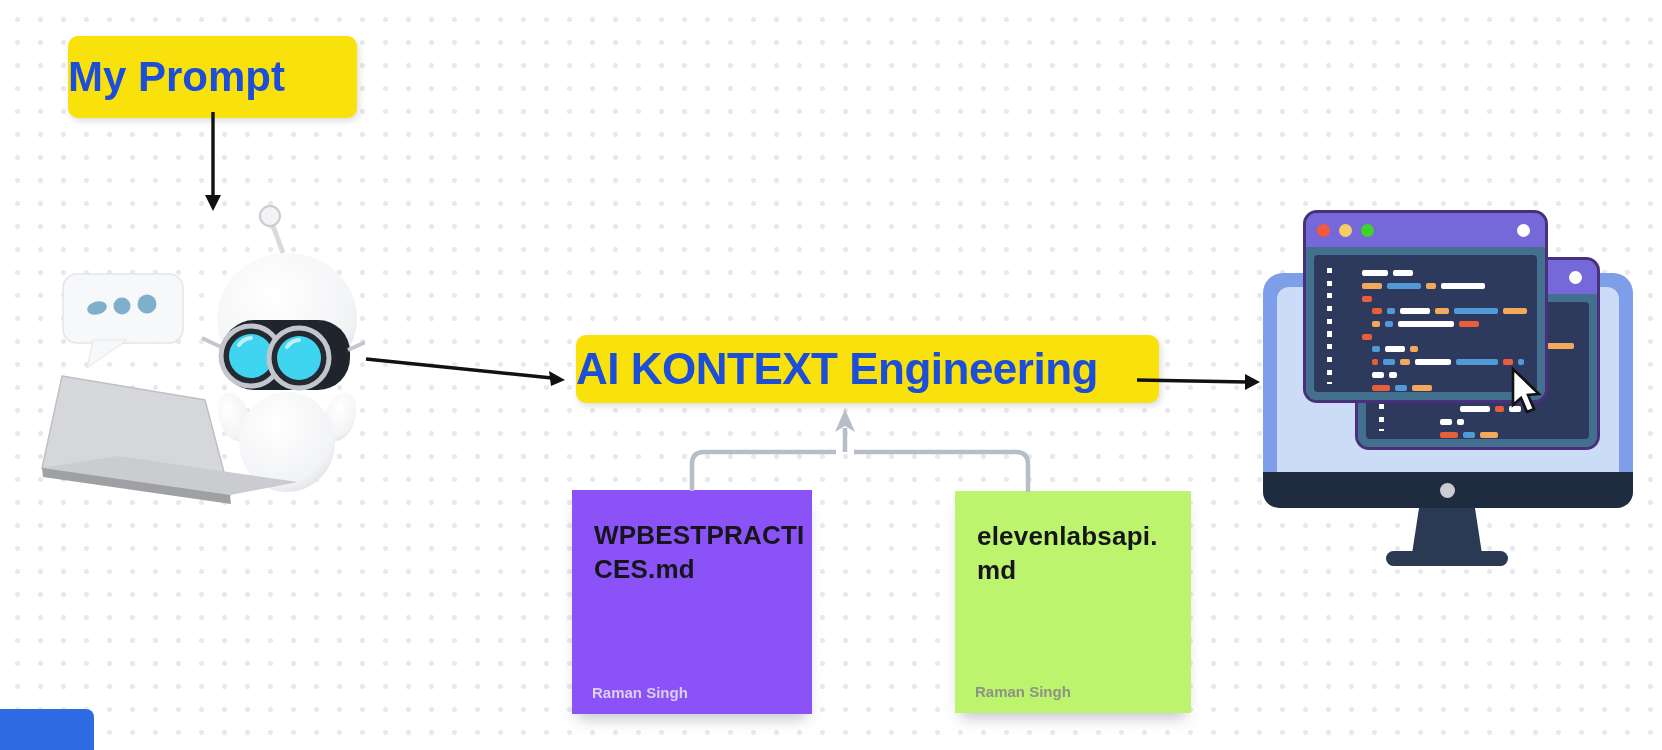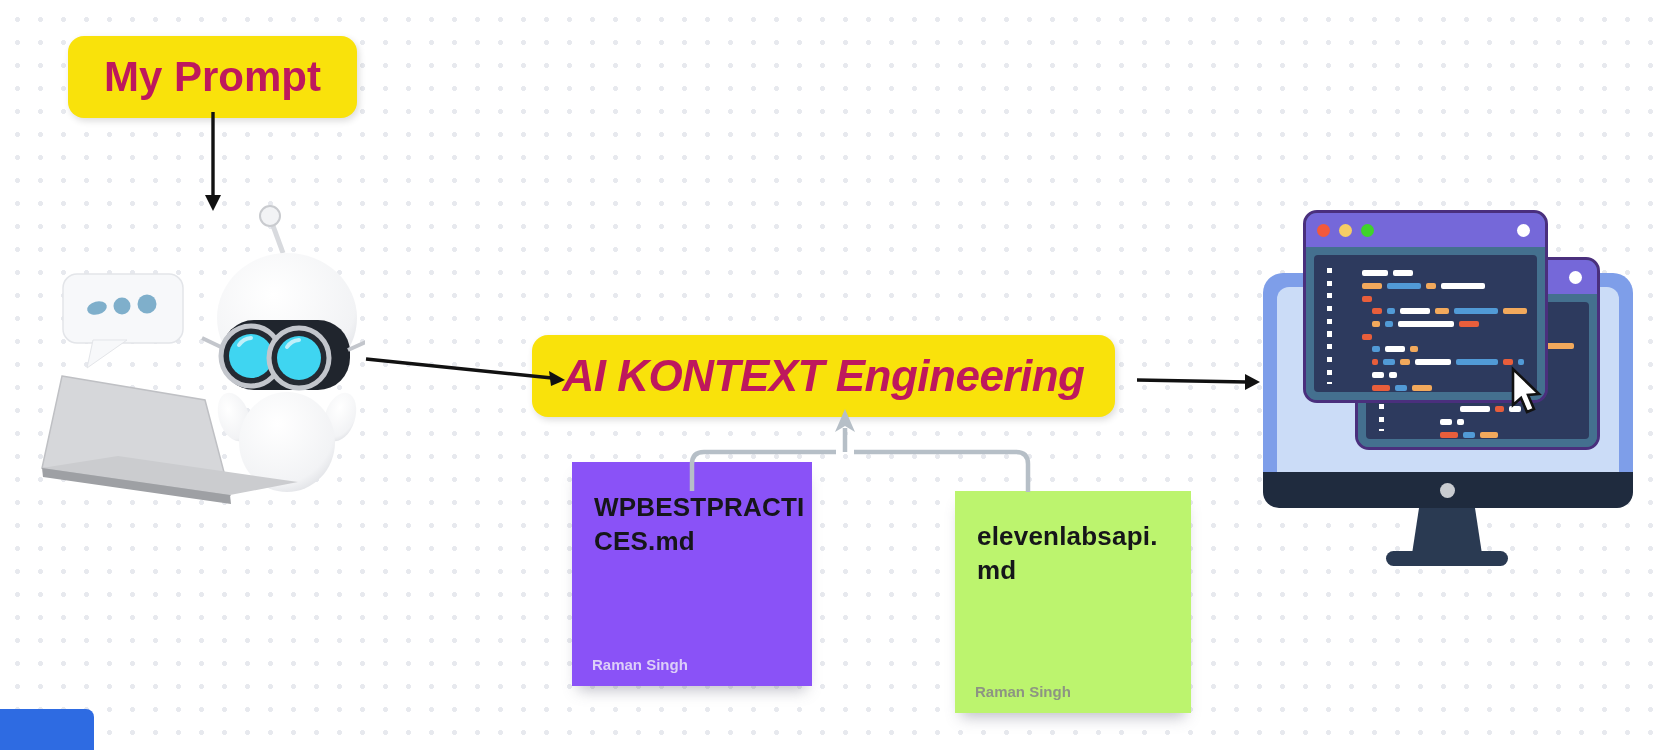--- a/index.html
+++ b/index.html
@@ -7,32 +7,32 @@
     width:1662px;height:750px;position:relative;overflow:hidden;
     font-family:"Liberation Sans","DejaVu Sans",sans-serif;
     background-color:#ffffff;
     background-image:radial-gradient(circle,#e7e9ee 2.2px,transparent 2.8px);
     background-size:23px 23px;
     background-position:6px 8px;
   }
   .abs{position:absolute;}
   
   .pill{
-    position:absolute;display:flex;align-items:center;justify-content:center;
-    border-radius:16px;color:#be185d;font-weight:bold;white-space:nowrap;
+    position:absolute;display:flex;align-items:center;justify-content:flex-start;
+    border-radius:10px;color:#1d4ed8;font-weight:bold;white-space:nowrap;
     box-shadow:2px 3px 7px rgba(0,0,0,.14);z-index:20;
   }
   #pill-prompt{left:68px;top:36px;width:289px;height:82px;font-size:42px;}
-  #pill-context{left:532px;top:335px;width:583px;height:82px;font-size:44px;letter-spacing:-.5px;font-style:italic;}
+  #pill-context{left:576px;top:335px;width:583px;height:68px;font-size:44px;letter-spacing:-.5px;}
   
   .note{
     position:absolute;z-index:15;
     box-shadow:0 10px 14px -6px rgba(110,110,130,.45);
   }
-  #note-purple{left:572px;top:462px;width:240px;height:224px;}
+  #note-purple{left:572px;top:490px;width:240px;height:224px;}
   #note-green{left:910px;top:491px;width:236px;height:222px;}
   .note-title{
     padding:28px 20px 0 22px;font-size:26px;font-weight:bold;color:#16161a;
     line-height:1.32;white-space:pre-line;letter-spacing:.2px;
   }
   .note-author{
     position:absolute;left:20px;bottom:13px;font-size:15px;font-weight:600;
   }
   
   #monitor-frame{left:1263px;top:273px;width:370px;height:199px;background:#7E9EE9;

